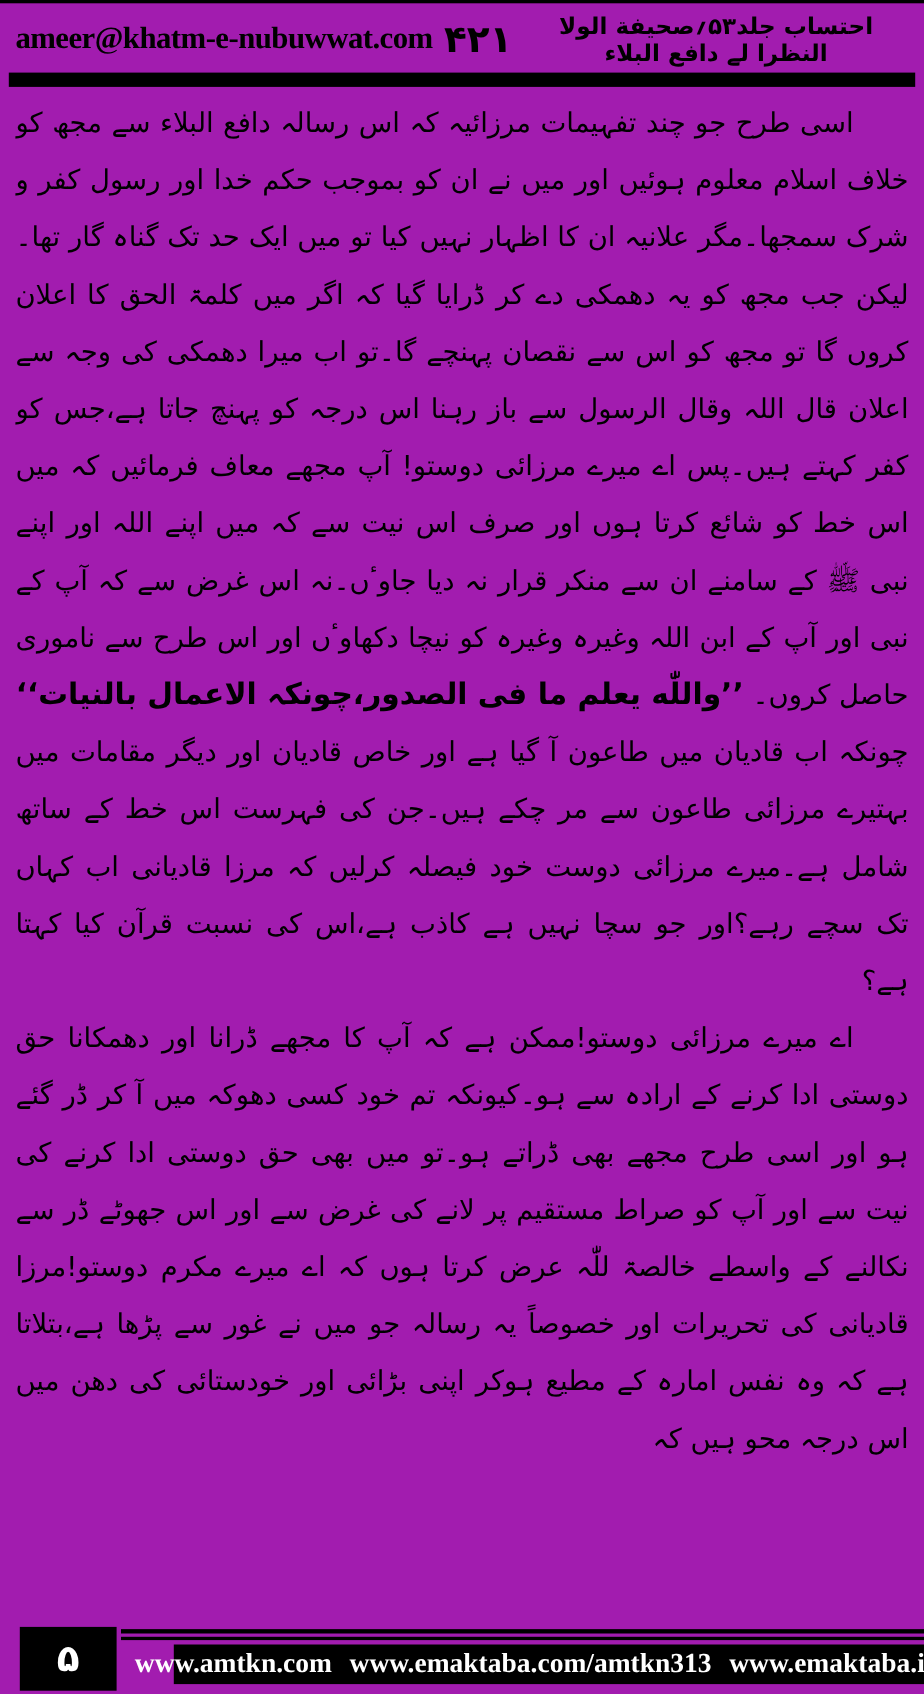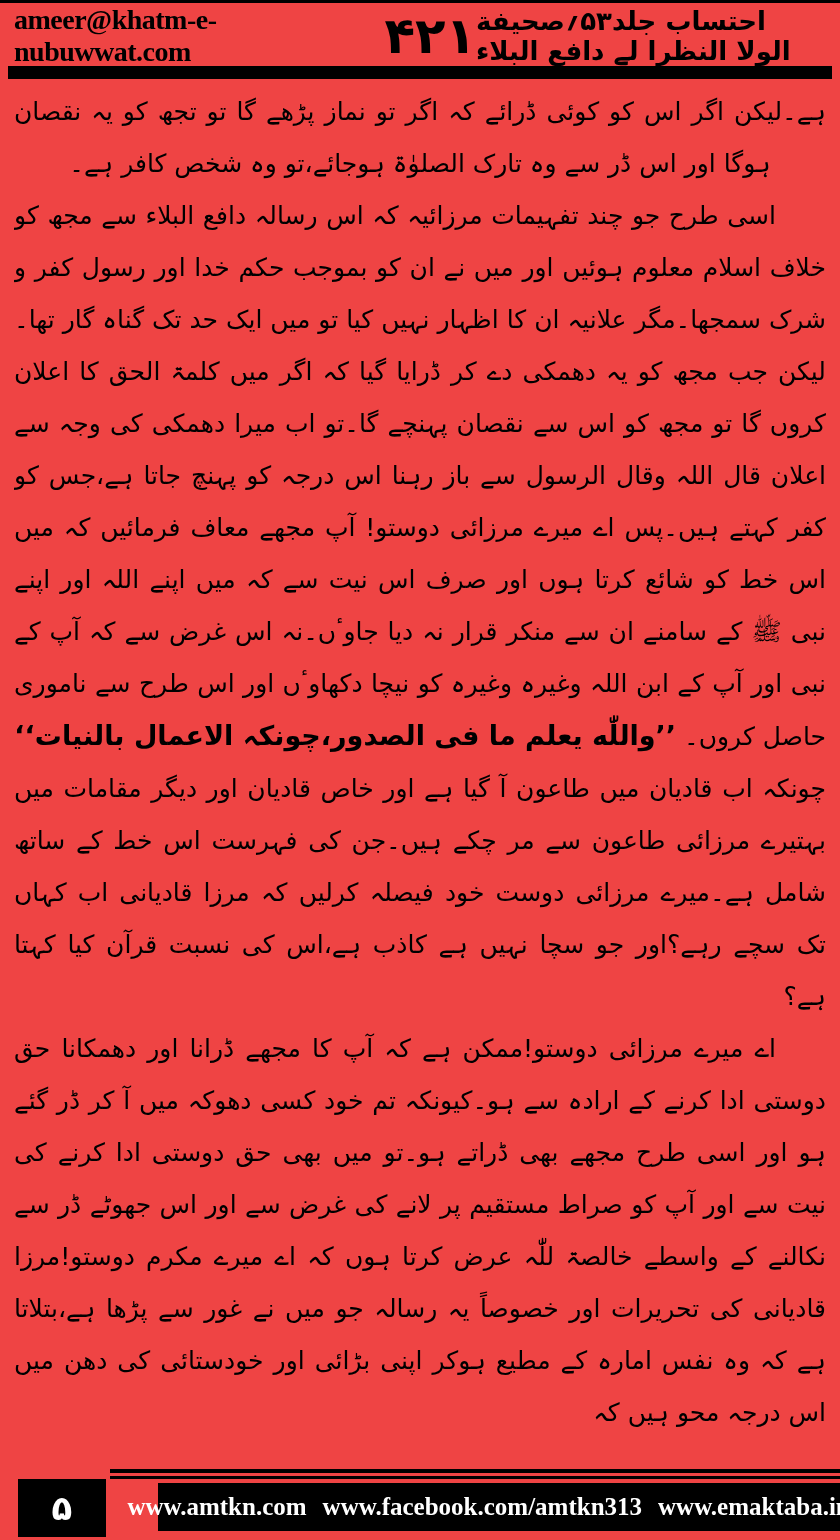--- a/index.html
+++ b/index.html
@@ -1,41 +1,41 @@
 <!DOCTYPE html>
 <html lang="ur" dir="ltr"><head>
 <meta charset="utf-8">
 <style>
   html,body{margin:0;padding:0;background:#e8e8e8;}
   .page{
     position:relative;
     width:840px;height:1540px;
     margin:0 auto;
-    background:#ef4444;
+    background:#a21caf;
     color:#000;
     overflow:hidden;
     font-family:"DejaVu Sans", sans-serif;
   }
   .top-rule{position:absolute;top:0;left:0;right:0;height:3px;background:#000;}
   .header{
     position:absolute;top:10px;left:14px;right:14px;height:52px;
     display:flex;align-items:center;justify-content:space-between;
   }
   .email{
     font-family:"Liberation Serif", serif;
     font-weight:bold;font-size:28px;letter-spacing:-0.5px;
   }
   .hdr-number{
     font-family:"DejaVu Sans", sans-serif;
-    font-weight:bold;font-size:50px;line-height:1;
+    font-weight:bold;font-size:34px;line-height:1;
   }
   .hdr-title{
     direction:rtl;
-    font-weight:bold;font-size:26px;
-    max-width:350px;text-align:left;
+    font-weight:bold;font-size:21px;
+    max-width:350px;text-align:center;
   }
   .thick-bar{position:absolute;top:66px;left:8px;right:8px;height:13px;background:#000;}
   .body-text{
     position:absolute;top:86px;left:14px;right:14px;bottom:88px;
     direction:rtl;
     text-align:justify;
     font-size:25px;
     line-height:52px;
     overflow:hidden;
   }
@@ -48,21 +48,21 @@
   .page-box{
     position:absolute;left:18px;bottom:3px;width:88px;height:58px;
     background:#000;color:#fff;
     display:flex;align-items:center;justify-content:center;
     font-size:34px;font-weight:bold;
   }
   .footer-right{position:absolute;left:110px;right:0;bottom:9px;}
   .rule-a{height:4px;background:#000;margin-bottom:3px;}
   .rule-b{height:3px;background:#000;margin-bottom:4px;}
   .url-bar{
-    height:48px;background:#000;color:#fff;
+    height:36px;background:#000;color:#fff;
     display:flex;align-items:center;justify-content:center;gap:16px;
     font-family:"Liberation Serif", serif;
     font-weight:bold;font-size:25px;white-space:nowrap;margin-left:48px;
   }
 </style>
 </head>
 <body>
 
 <div class="page">
 
@@ -70,23 +70,20 @@
 
   <div class="header">
     <span class="email">ameer@khatm-e-nubuwwat.com</span>
     <span class="hdr-number">۴۲۱</span>
     <span class="hdr-title">احتساب جلد۵۳؍صحیفة الولا النظرا لے دافع البلاء</span>
   </div>
 
   <div class="thick-bar"></div>
 
   <div class="body-text">
-    <p class="center-last">
-      <span>ہے۔لیکن اگر اس کو کوئی ڈرائے کہ اگر تو نماز پڑھے گا تو تجھ کو یہ نقصان ہوگا اور اس ڈر سے وہ تارک الصلوٰۃ ہوجائے،تو وہ شخص کافر ہے۔</span>
-    </p>
     <p class="indent">
       <span>اسی طرح جو چند تفہیمات مرزائیہ کہ اس رسالہ دافع البلاء سے مجھ کو خلاف اسلام معلوم ہوئیں اور میں نے ان کو بموجب حکم خدا اور رسول کفر و شرک سمجھا۔مگر علانیہ ان کا اظہار نہیں کیا تو میں ایک حد تک گناہ گار تھا۔لیکن جب مجھ کو یہ دھمکی دے کر ڈرایا گیا کہ اگر میں کلمۃ الحق کا اعلان کروں گا تو مجھ کو اس سے نقصان پہنچے گا۔تو اب میرا دھمکی کی وجہ سے اعلان قال اللہ وقال الرسول سے باز رہنا اس درجہ کو پہنچ جاتا ہے،جس کو کفر کہتے ہیں۔پس اے میرے مرزائی دوستو! آپ مجھے معاف فرمائیں کہ میں اس خط کو شائع کرتا ہوں اور صرف اس نیت سے کہ میں اپنے اللہ اور اپنے نبی ﷺ کے سامنے ان سے منکر قرار نہ دیا جاوٴں۔نہ اس غرض سے کہ آپ کے نبی اور آپ کے ابن اللہ وغیرہ وغیرہ کو نیچا دکھاوٴں اور اس طرح سے ناموری حاصل کروں۔</span>
       <span class="arabic-bold">’’واللّٰه یعلم ما فی الصدور،چونکہ الاعمال بالنیات‘‘</span>
     </p>
     <p>
       <span>چونکہ اب قادیان میں طاعون آ گیا ہے اور خاص قادیان اور دیگر مقامات میں بہتیرے مرزائی طاعون سے مر چکے ہیں۔جن کی فہرست اس خط کے ساتھ شامل ہے۔میرے مرزائی دوست خود فیصلہ کرلیں کہ مرزا قادیانی اب کہاں تک سچے رہے؟اور جو سچا نہیں ہے کاذب ہے،اس کی نسبت قرآن کیا کہتا ہے؟</span>
     </p>
     <p class="indent">
       <span>اے میرے مرزائی دوستو!ممکن ہے کہ آپ کا مجھے ڈرانا اور دھمکانا حق دوستی ادا کرنے کے ارادہ سے ہو۔کیونکہ تم خود کسی دھوکہ میں آ کر ڈر گئے ہو اور اسی طرح مجھے بھی ڈراتے ہو۔تو میں بھی حق دوستی ادا کرنے کی نیت سے اور آپ کو صراط مستقیم پر لانے کی غرض سے اور اس جھوٹے ڈر سے نکالنے کے واسطے خالصۃ للّٰہ عرض کرتا ہوں کہ اے میرے مکرم دوستو!مرزا قادیانی کی تحریرات اور خصوصاً یہ رسالہ جو میں نے غور سے پڑھا ہے،بتلاتا ہے کہ وہ نفس امارہ کے مطیع ہوکر اپنی بڑائی اور خودستائی کی دھن میں اس درجہ محو ہیں کہ </span>
       
@@ -97,19 +94,19 @@
 
   <div class="footer">
     <div class="page-box">
       <span>۵</span>
     </div>
     <div class="footer-right">
       <div class="rule-a"></div>
       <div class="rule-b"></div>
       <div class="url-bar">
         <span>www.amtkn.com</span>
-        <span>www.facebook.com/amtkn313</span>
+        <span>www.emaktaba.com/amtkn313</span>
         <span>www.emaktaba.info</span>
       </div>
     </div>
   </div>
 
 </div>
 
 </body></html>

